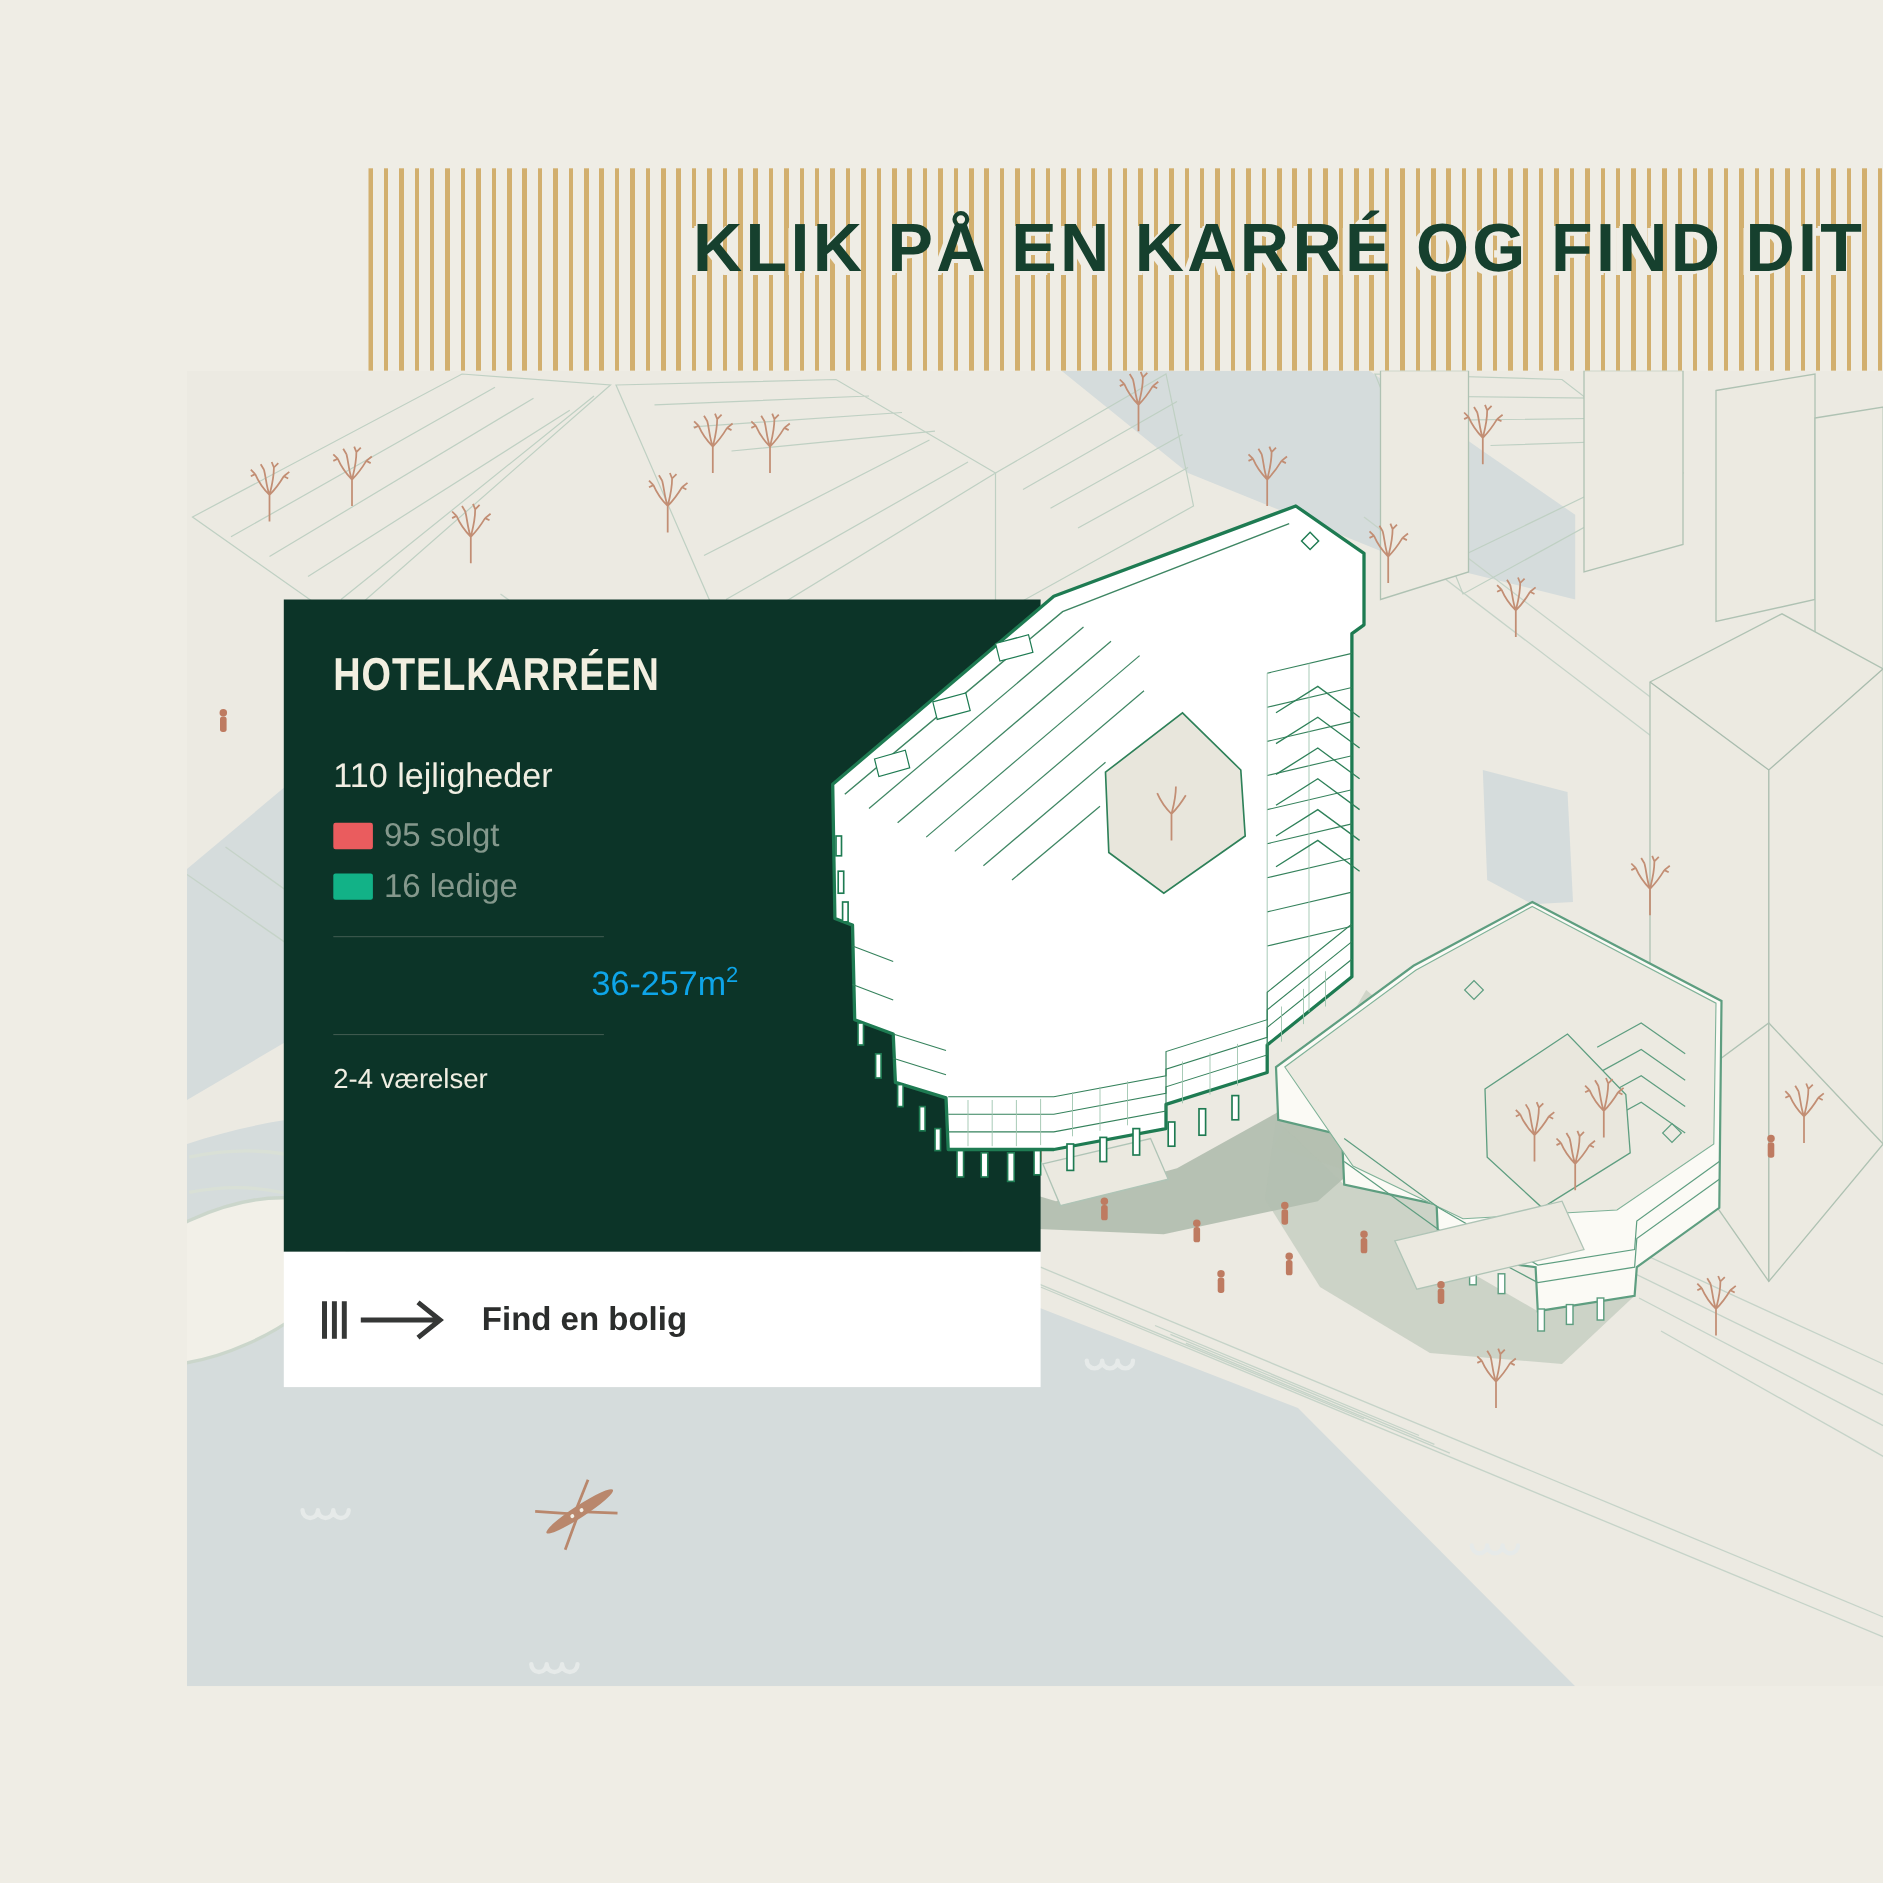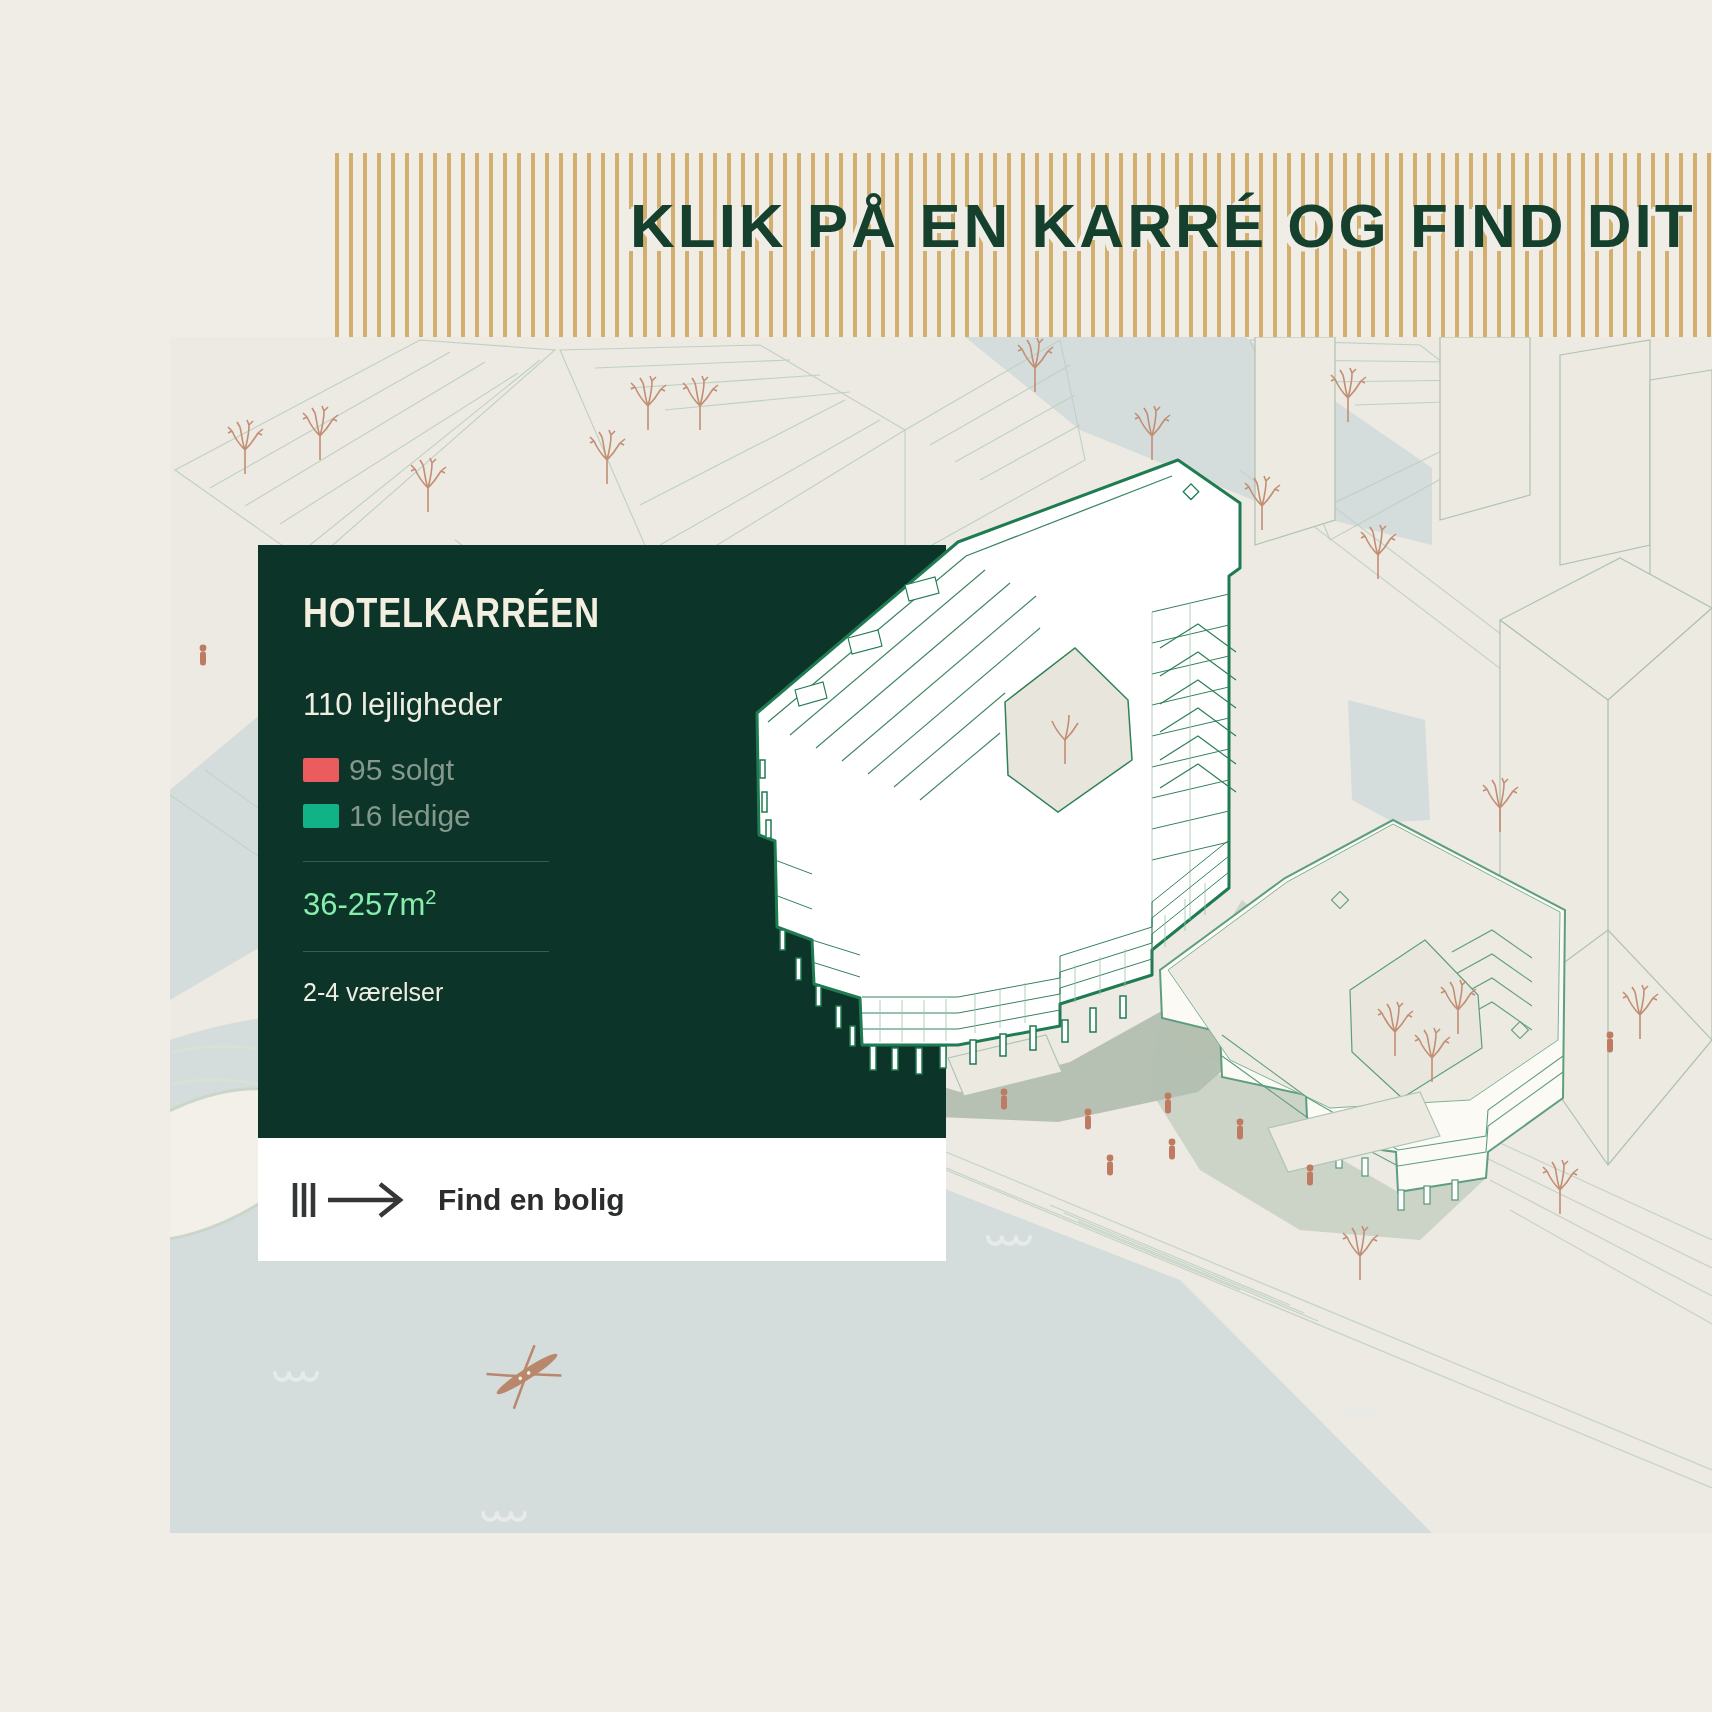--- a/index.html
+++ b/index.html
@@ -26,26 +26,26 @@
   .info-card{
     position:absolute;left:258px;top:545px;width:688px;height:593px;
     background:#0c3428;z-index:2;box-sizing:border-box;padding:44px 40px 0 45px;
     color:#f1efe3;
   }
   .info-card .title{
     margin:0;font-size:42px;font-weight:bold;letter-spacing:1px;
     color:#f2efe0;transform:scaleX(.82);transform-origin:left center;white-space:nowrap;
   }
   .info-card .units{margin-top:50px;font-size:31px;color:#f0eee2;}
-  .legend{margin-top:30px;}
+  .legend{margin-top:20px;}
   .legend-row{display:flex;align-items:center;margin-bottom:12px;}
   .legend-swatch{width:36px;height:24px;border-radius:2px;flex:0 0 auto;}
   .legend-label{margin-left:10px;font-size:30px;color:#84988c;}
   .divider{border:none;border-top:1px solid #3e594e;margin:28px 0 0 0;width:246px;margin-left:0;}
-  .area{margin-top:24px;font-size:31px;color:#86efac;}
+  .area{margin-top:24px;font-size:31px;color:#0ea5e9;text-align:center;}
   .area sup{font-size:20px;}
   .rooms{margin-top:26px;font-size:25px;color:#f0eee2;}
   
   .card-footer{
     position:absolute;left:258px;top:1138px;width:688px;height:123px;
     background:#ffffff;z-index:2;display:flex;align-items:center;
     box-sizing:border-box;padding-left:34px;cursor:pointer;
   }
   .cta-label{font-size:30px;font-weight:bold;color:#2b2d2c;margin-left:26px;}
 </style>

